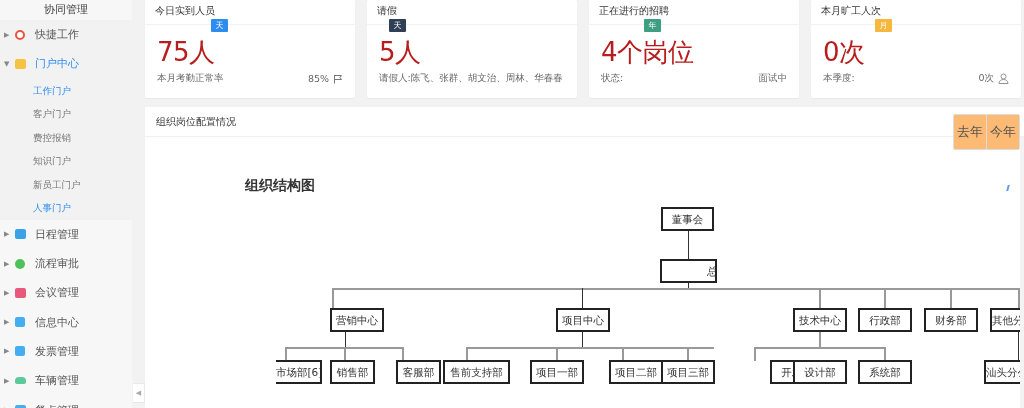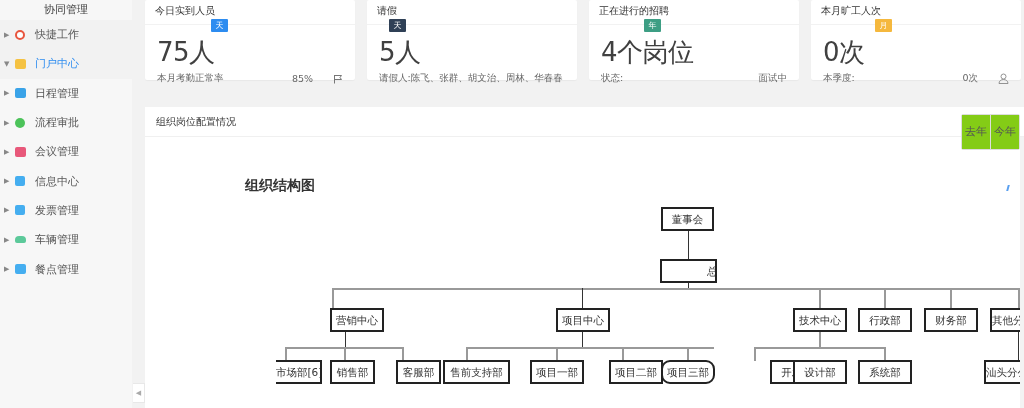--- a/index.html
+++ b/index.html
@@ -14,32 +14,32 @@
   .nav-item .ico { position: absolute; left: 15px; width: 11px; height: 10px; border-radius: 2px; }
   .nav-item .lbl { position: absolute; left: 35px; }
   .nav-item.active { background: #f2f2f2; }
   .nav-item.open .lbl { color: #2d8cf0; }
   .subnav { background: #f2f2f2; }
   .sub-item { height: 23.5px; line-height: 23.5px; padding-left: 33px; font-size: 9.5px; color: #777; }
   .sub-item.sel { color: #2d8cf0; }
   .collapse-tab { position: absolute; left: 133px; top: 383px; width: 12px; height: 20px; background: #fff; border: 1px solid #e8e8e8; border-left: none; font-size: 7px; color: #aaa; text-align: center; line-height: 18px; }
 
   
-  .card { position: absolute; top: 0; height: 80px; background: #fff; border-radius: 2px; box-shadow: 0 1px 1px rgba(0,0,0,0.04); }
+  .card { position: absolute; top: 0; height: 98px; background: #fff; border-radius: 2px; box-shadow: 0 1px 1px rgba(0,0,0,0.04); }
   .card-head { height: 25px; padding: 4px 10px; font-size: 10px; color: #333; border-bottom: 1px solid #f2f2f2; }
   .badge { position: absolute; top: 19px; width: 17px; height: 13px; font-size: 8px; color: #fff; text-align: center; line-height: 13px; border-radius: 1px; }
-  .card-value { position: absolute; left: 12px; top: 35px; font-size: 26px; color: #404040; letter-spacing: -0.5px; }
+  .card-value { position: absolute; left: 12px; top: 35px; font-size: 26px; color: #b91c1c; letter-spacing: -0.5px; }
   .card-foot { position: absolute; left: 12px; right: 12px; top: 72px; font-size: 9.5px; color: #666; display: flex; justify-content: space-between; }
-  .card-foot .right { display: flex; align-items: center; gap: 20px; justify-content: space-between; }
+  .card-foot .right { display: flex; align-items: center; gap: 4px; justify-content: space-between; }
 
   
   .panel { position: absolute; left: 145px; top: 107px; width: 879px; height: 301px; background: #fff; }
   .panel-head { height: 30px; border-bottom: 1px solid #f0f0f0; padding: 0 11px; font-size: 10px; color: #333; line-height: 30px; position: relative; }
   .btn-group { position: absolute; right: 4px; top: 7px; display: flex; border: 1px solid #ddd; border-radius: 2px; }
-  .btn { font-size: 11px; color: #555; padding: 2px 3px; background: #84cc16; }
+  .btn { font-size: 13px; color: #555; padding: 2px 3px; background: #fdba74; }
   .btn + .btn { border-left: 1px solid #ddd; }
   .chart-title { position: absolute; left: 100px; top: 70px; font-size: 14px; font-weight: bold; color: #333; }
   .edge-mark { position: absolute; left: 862px; top: 78px; width: 2px; height: 6px; background: #5aa0f0; transform: skewX(-15deg); }
   .scroll-edge { position: absolute; right: 0; top: 30px; width: 4px; height: 271px; background: #f3f3f3; }
 
   
   .org { position: absolute; left: 8px; top: 0; width: 879px; height: 301px; }
   .node { position: absolute; height: 24px; border: 2px solid #222; background: #fff; font-size: 10.5px; color: #333; text-align: center; line-height: 20px; white-space: nowrap; overflow: hidden; }
   .hline { position: absolute; height: 2px; background: #999; }
   .vline { position: absolute; width: 1px; background: #333; }
@@ -55,20 +55,28 @@
     <span class="arrow">▶</span>
     <span class="ico" style="border-radius:50%;border:2px solid #e8553e;background:#fff;width:10px;height:10px;"></span>
     <span class="lbl">快捷工作</span>
   </div>
 
   <div class="nav-item open" style="background:#f2f2f2;">
     <span class="arrow">▼</span>
     <span class="ico" style="background:#f5c242;"></span>
     <span class="lbl">门户中心</span>
   </div>
+  <div class="subnav">
+    <div class="sub-item sel">工作门户</div>
+    <div class="sub-item">客户门户</div>
+    <div class="sub-item">费控报销</div>
+    <div class="sub-item">知识门户</div>
+    <div class="sub-item">新员工门户</div>
+    <div class="sub-item sel">人事门户</div>
+  </div>
 
   <div class="nav-item">
     <span class="arrow">▶</span>
     <span class="ico" style="background:#3aa3e8;"></span>
     <span class="lbl">日程管理</span>
   </div>
   <div class="nav-item">
     <span class="arrow">▶</span>
     <span class="ico" style="background:#4cc35a;border-radius:50%;width:10px;height:10px;"></span>
     <span class="lbl">流程审批</span>
@@ -205,20 +213,20 @@
     <div class="vline g" style="left:731px;top:240px;height:14px;"></div>
 
     <div class="vline" style="left:865px;top:225px;height:29px;"></div>
 
     <div class="node" style="left:123px;top:253px;width:46px;border-left:none;">市场部[6]</div>
     <div class="node" style="left:177px;top:253px;width:45px;">销售部</div>
     <div class="node" style="left:243px;top:253px;width:45px;">客服部</div>
     <div class="node" style="left:290px;top:253px;width:67px;">售前支持部</div>
     <div class="node" style="left:377px;top:253px;width:54px;">项目一部</div>
     <div class="node" style="left:443px;top:253px;width:54px;margin-left:13px;">项目二部</div>
-    <div class="node" style="left:508px;top:253px;width:54px;border-radius:9px;">项目三部</div>
+    <div class="node" style="left:508px;top:253px;width:54px;">项目三部</div>
     <div class="node" style="left:574px;top:253px;width:54px;margin-left:43px;">开发部</div>
     <div class="node" style="left:640px;top:253px;width:54px;">设计部</div>
     <div class="node" style="left:705px;top:253px;width:54px;">系统部</div>
     <div class="node" style="left:831px;top:253px;width:48px;border-right:none;">汕头分公司</div>
   </div>
   <div class="scroll-edge"></div>
 </div>
 
 </body></html>

